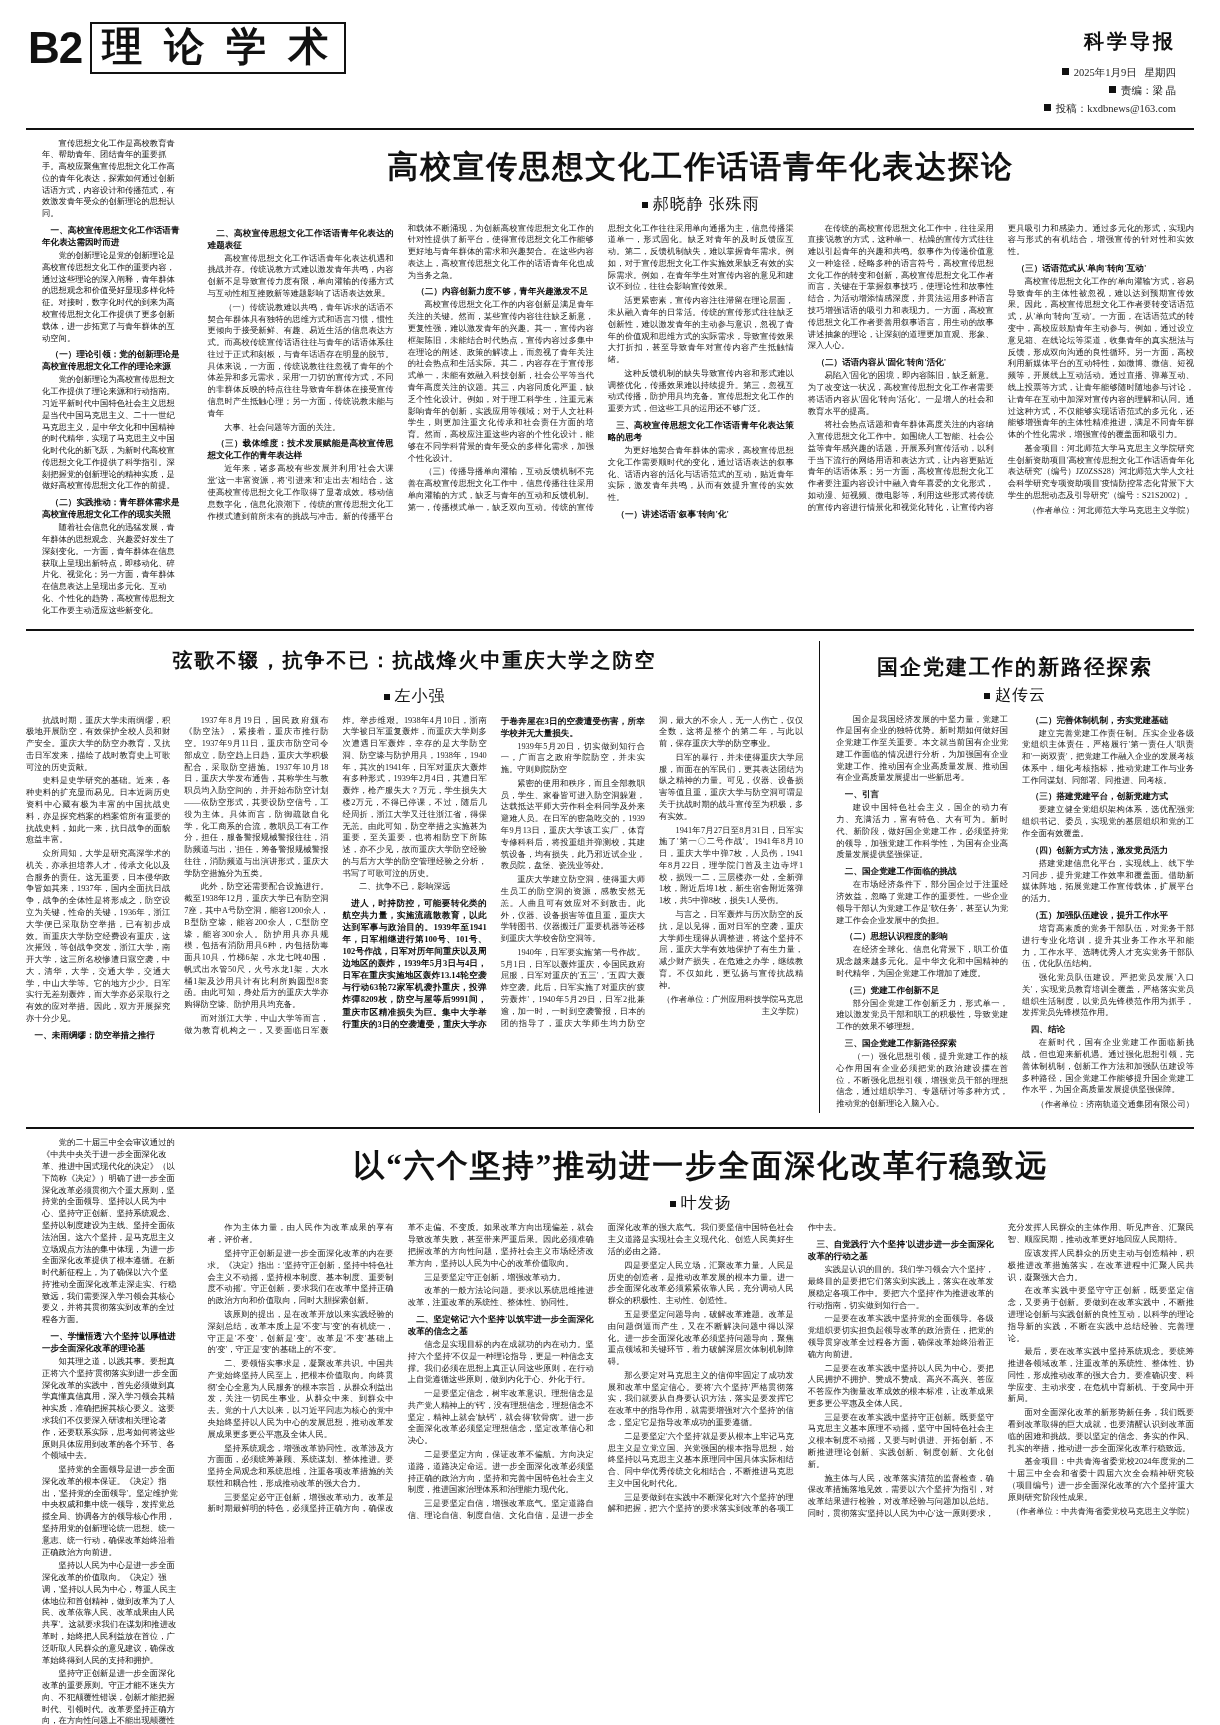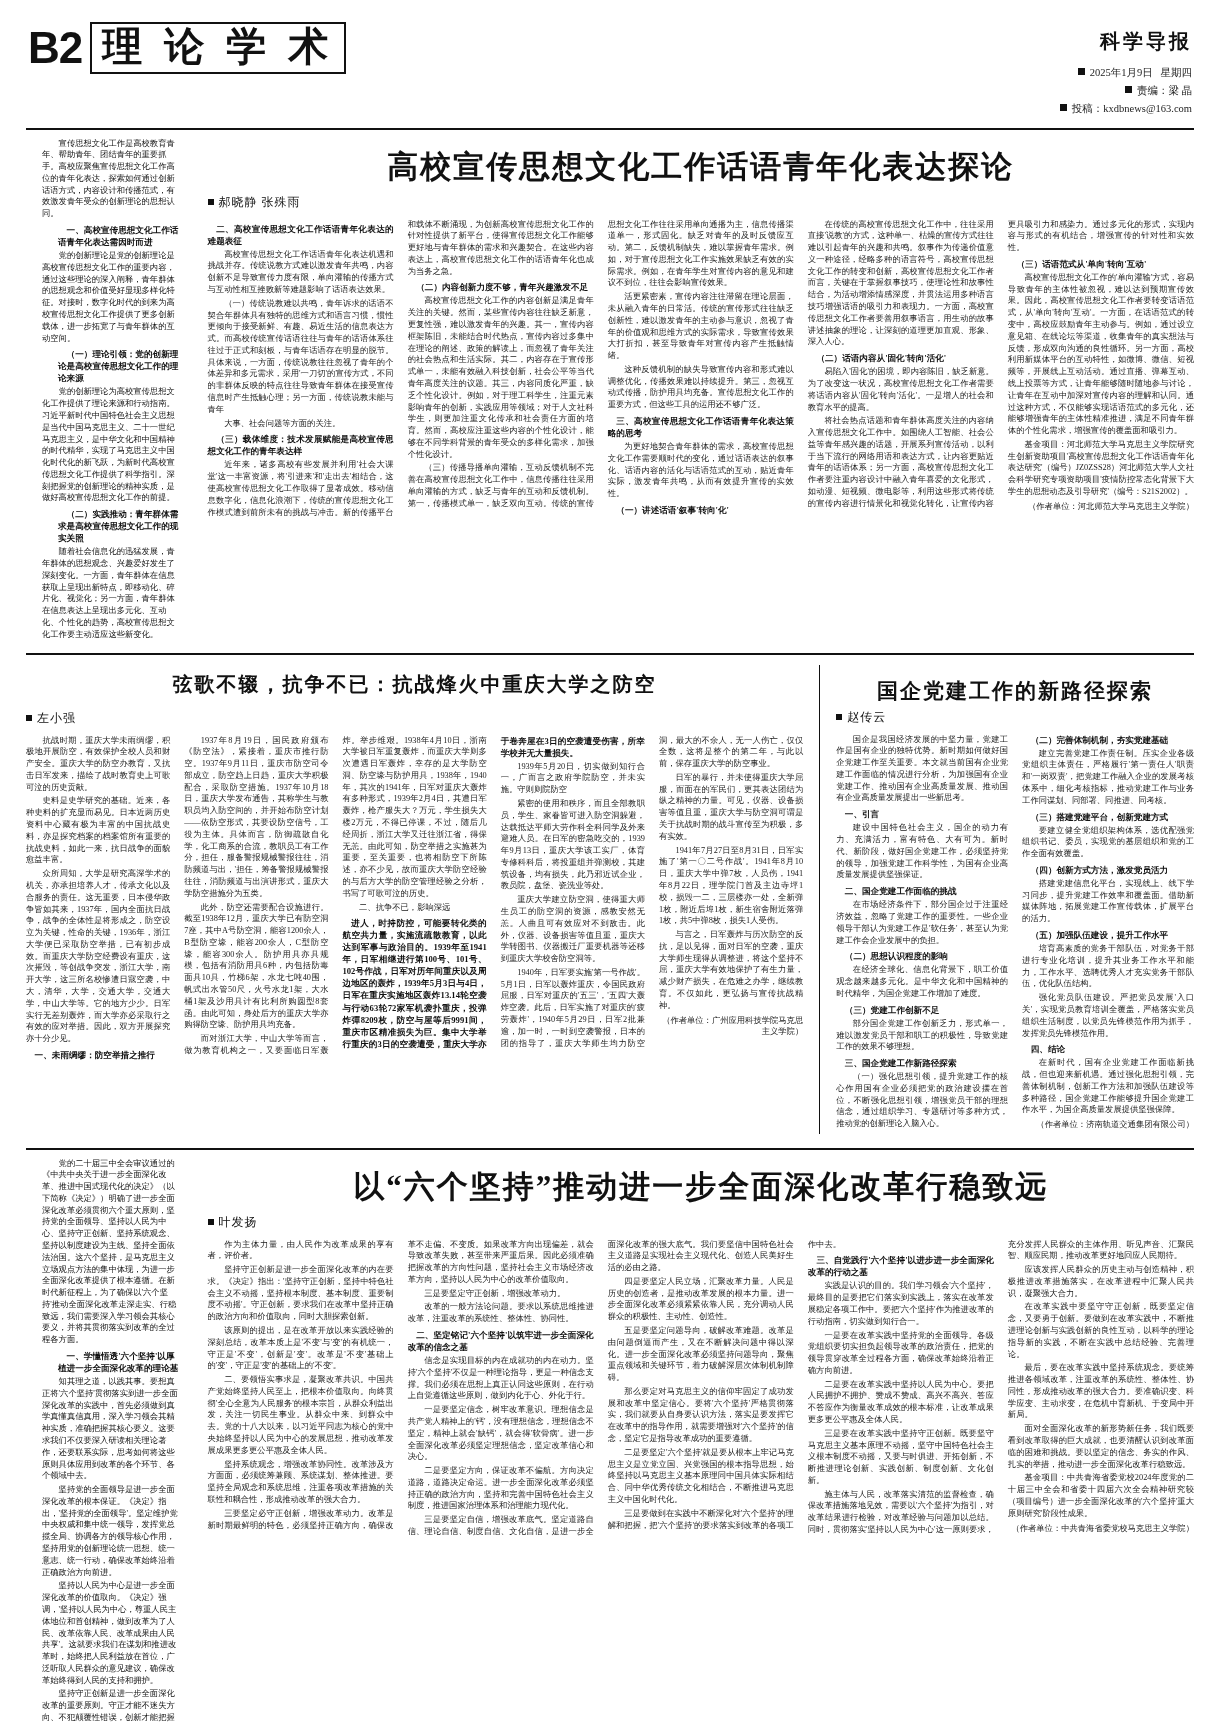--- a/index.html
+++ b/index.html
@@ -1,57 +1,57 @@
 <!DOCTYPE html>
 <html><head>
 <meta charset="utf-8">
 <style>
   html,body{margin:0;padding:0;background:#ffffff;}
   body{width:1220px;height:1725px;font-family:"Liberation Serif","DejaVu Serif",serif;color:#111;}
   .page{width:1220px;height:1725px;position:relative;padding:0;box-sizing:border-box;}
 
   
-  .masthead{display:flex;align-items:flex-start;justify-content:space-between;padding:22px 28px 6px 28px;}
+  .masthead{display:flex;align-items:flex-start;justify-content:space-between;padding:22px 44px 6px 28px;}
   .mast-left{display:flex;align-items:center;}
   .page-num{font-family:"Liberation Sans","DejaVu Sans",sans-serif;font-weight:bold;font-size:44px;letter-spacing:-1px;line-height:1;margin-right:8px;}
   .mast-box{border:2px solid #111;padding:2px 10px 4px 10px;}
   .mast-title{font-family:"Liberation Serif","DejaVu Serif",serif;font-weight:bold;font-size:40px;letter-spacing:6px;line-height:1.05;}
   .mast-right{text-align:right;font-size:11px;line-height:1.7;padding-top:2px;}
   .paper-name{font-family:"Liberation Serif","DejaVu Serif",serif;font-weight:bold;font-size:20px;letter-spacing:3px;margin-bottom:6px;}
   .meta-line{font-size:10.5px;color:#222;}
   .meta-line .sq{display:inline-block;width:7px;height:7px;background:#111;margin-right:5px;vertical-align:1px;}
 
   .rule{border-top:2px solid #111;margin:4px 26px 0 26px;}
 
   
   .article{padding:10px 26px 4px 26px;}
   .headline{text-align:center;font-family:"Liberation Serif","DejaVu Serif",serif;font-weight:bold;letter-spacing:2px;}
   .h-main{font-size:31px;margin:8px 0 6px 0;}
   .h-mid{font-size:20px;margin:6px 0 12px 0;}
   .h-small{font-size:21px;margin:12px 0 4px 0;}
-  .byline{font-size:12px;margin-bottom:8px;letter-spacing:1px;}
+  .byline{text-align:center;font-size:16px;margin-bottom:8px;letter-spacing:1px;}
   .byline .sq{display:inline-block;width:6px;height:6px;background:#111;margin-right:5px;vertical-align:1px;}
 
   .cols{column-gap:14px;text-align:justify;}
   .cols p{margin:0 0 2px 0;text-indent:2em;font-size:8.3px;line-height:1.42;color:#1a1a1a;}
   .cols h4{margin:4px 0 2px 0;font-size:8.6px;font-weight:bold;text-indent:1em;line-height:1.4;}
   .cols .sign{text-align:right;text-indent:0;font-size:8.3px;margin-top:3px;}
   .c5{column-count:5;}
   .c2{column-count:2;}
 
   .section-wrap{display:flex;}
   .sec-left{width:68%;box-sizing:border-box;padding-right:16px;border-right:1px solid #111;}
   .sec-right{width:32%;box-sizing:border-box;padding-left:16px;}
 
   .hr-heavy{border-top:2px solid #111;margin:10px 26px 0 26px;}
 
   .top-flex{display:flex;padding:8px 26px 0 42px;gap:18px;}
   .top-left-col{width:13%;box-sizing:border-box;padding-right:10px;}
   .top-left-col p{margin:0 0 2px 0;text-indent:2em;font-size:8.3px;line-height:1.42;}
-  .top-left-col h4{margin:4px 0 2px 16px;font-size:8.6px;font-weight:bold;text-indent:1em;line-height:1.4;}
+  .top-left-col h4{margin:4px 0 2px 0;font-size:8.6px;font-weight:bold;text-indent:1em;line-height:1.4;}
   .top-main{width:87%;box-sizing:border-box;}
 </style>
 </head>
 <body>
 
 <div class="page">
 
   <div class="masthead">
     <div class="mast-left">
       <div class="page-num">B2</div>

